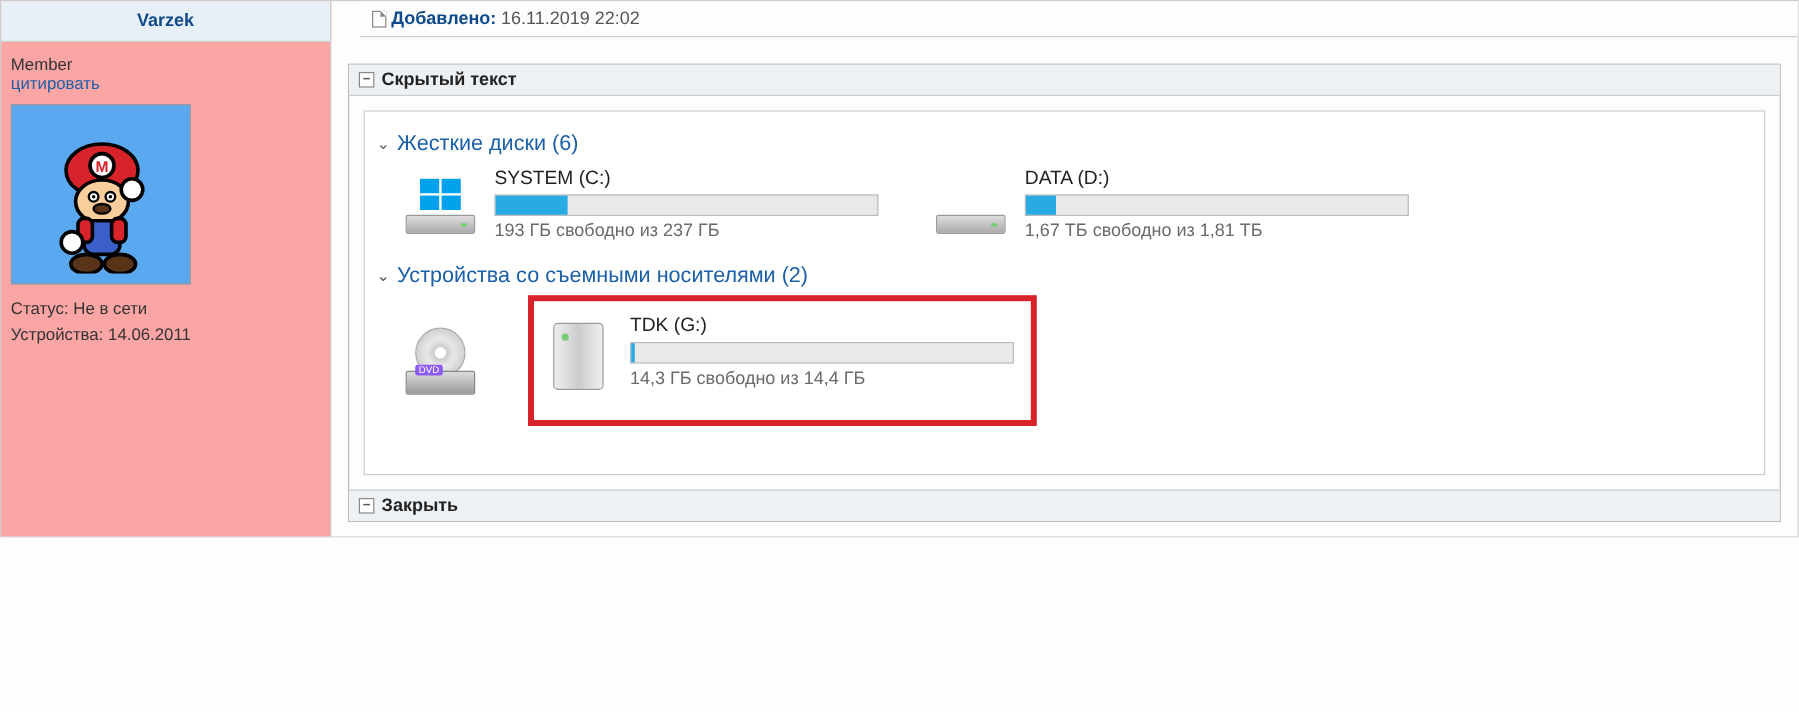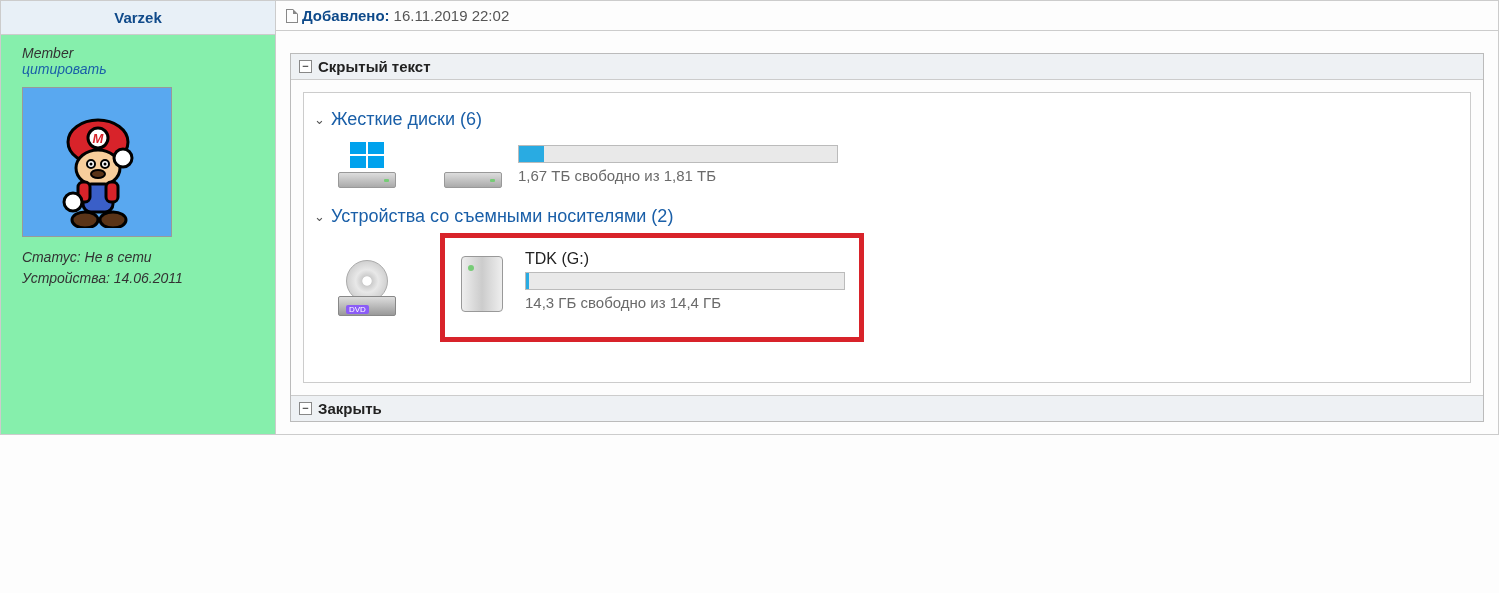--- a/index.html
+++ b/index.html
@@ -11,37 +11,36 @@
     background: #fdfdfd;
   }
   .post-container {
     display: flex;
     width: 1499px;
     border: 1px solid #ccc;
   }
   .user-panel {
     width: 275px;
     border-right: 1px solid #ccc;
-    background: #86efac;
+    background: #fca5a5;
   }
   .username-header {
     background: #e8f0f7;
     border-bottom: 1px solid #ccc;
     text-align: center;
     padding: 8px 0;
   }
   .username-link {
     color: #104a8a;
     font-weight: bold;
     text-decoration: none;
     font-size: 15px;
   }
   .user-details {
-    padding: 10px 21px;
-    font-style: italic;
+    padding: 10px 8px;
   }
   .user-role {
     color: #333;
     font-size: 14px;
   }
   .user-quote-link {
     color: #1a5fa8;
     text-decoration: none;
     font-size: 14px;
   }
@@ -60,20 +59,21 @@
 
   .content-panel { flex: 1; }
   .post-header {
     display: flex;
     justify-content: flex-start;
     align-items: center;
     padding: 6px 10px;
     border-bottom: 1px solid #ccc;
     background: #fdfdfd;
     font-size: 15px;
+    margin-left: 24px;
   }
   .post-header-left { display: flex; align-items: center; gap: 4px; }
   .page-icon { display: inline-block; width: 12px; height: 14px; border: 1px solid #888; position: relative; }
   .page-icon::after { content: ""; position: absolute; top: -1px; right: -1px; border-top: 5px solid #fdfdfd; border-left: 5px solid #888; }
   .added-label { color: #0e4a8a; font-weight: bold; }
   .added-time { color: #555; }
   .post-actions a { color: #1a5fa8; text-decoration: none; }
   .post-actions .sep { color: #555; }
   .scroll-dot { display: inline-block; width: 9px; height: 9px; background: #000; vertical-align: middle; margin-left:4px;}
 
@@ -154,21 +154,21 @@
     position: relative;
   }
   .drive-bar-fill {
     position: absolute; left:0; top:0; bottom:0;
     background: #29abe2;
   }
   .drive-stats { color: #6a6a6a; font-size: 15px; margin-top: 4px; }
 
   .dvd-icon { width:58px;height:56px;position:relative; }
   .dvd-base{position:absolute;bottom:0;left:0;width:58px;height:20px;background:linear-gradient(#ddd,#999);border:1px solid #888;border-radius:2px;}
-  .dvd-label{position:absolute;bottom:2px;left:8px;font-size:8px;color:#fff;background:#8b5cf6;padding:0 3px;border-radius:2px;}
+  .dvd-label{position:absolute;bottom:16px;left:8px;font-size:8px;color:#fff;background:#8b5cf6;padding:0 3px;border-radius:2px;}
   .disc{position:absolute;top:0;left:8px;width:42px;height:42px;border-radius:50%;background:radial-gradient(circle,#fff 15%,#ccc 18%,#e8e8e8 40%,#bbb 100%);border:1px solid #aaa;}
 
   .usb-icon{width:54px;height:64px;position:relative;}
   .tower{position:absolute;bottom:0;left:6px;width:42px;height:56px;background:linear-gradient(90deg,#eee,#ccc,#eee);border:1px solid #999;border-radius:4px;}
   .tower::after{content:"";position:absolute;top:8px;left:6px;width:6px;height:6px;border-radius:50%;background:#7c7;}
 
   .highlight-box {
     border: 5px solid #d8232a;
     padding: 6px 10px 21px 6px;
   }
@@ -242,26 +242,34 @@
             <div class="drive-item">
               <div class="drive-icon-hdd">
                 <div class="win-logo">
                     <div></div>
                     <div></div>
                     <div></div>
                     <div></div>
                   </div>
                 <div class="hdd-base"></div>
               </div>
+              <div class="drive-info">
+                <div class="drive-name">SYSTEM (C:)</div>
+                <div class="drive-bar">
+                    <div class="drive-bar-fill" style="width: 19%;"></div>
+                  </div>
+                <div class="drive-stats">193 ГБ свободно из 237 ГБ</div>
+              </div>
             </div>
             <div class="drive-item">
               <div class="drive-icon-hdd">
                 <div class="hdd-base"></div>
               </div>
               <div class="drive-info">
+                <div class="drive-name">DATA (D:)</div>
                 <div class="drive-bar">
                     <div class="drive-bar-fill" style="width: 8%;"></div>
                   </div>
                 <div class="drive-stats">1,67 ТБ свободно из 1,81 ТБ</div>
               </div>
             </div>
           </div>
 
           <div class="group-header">
             <span class="chev">⌄</span>

